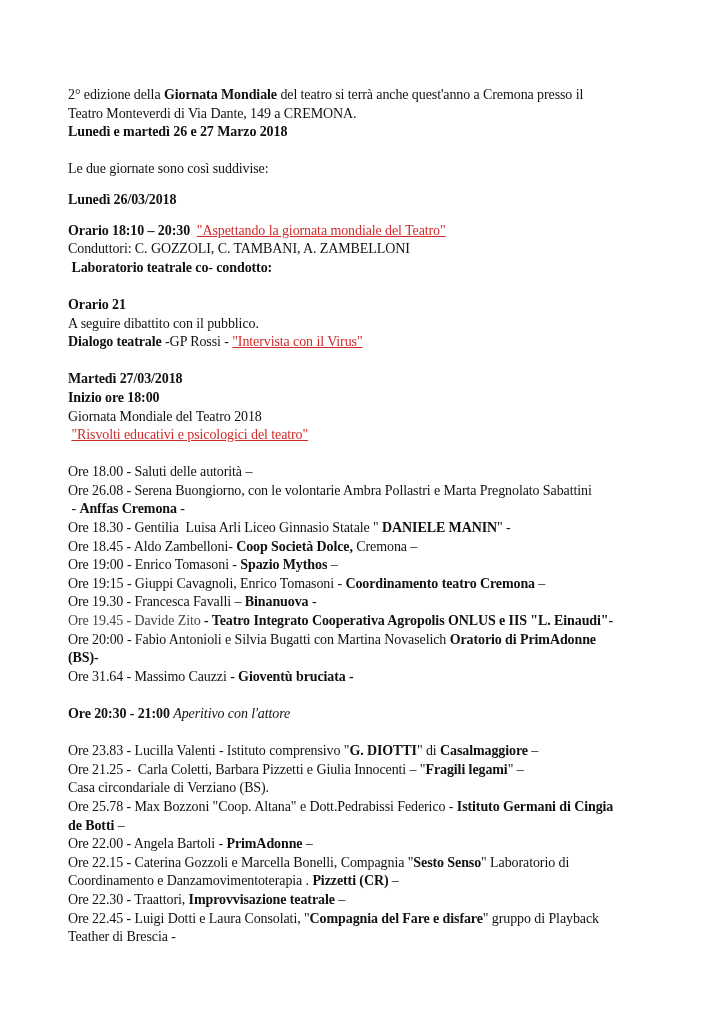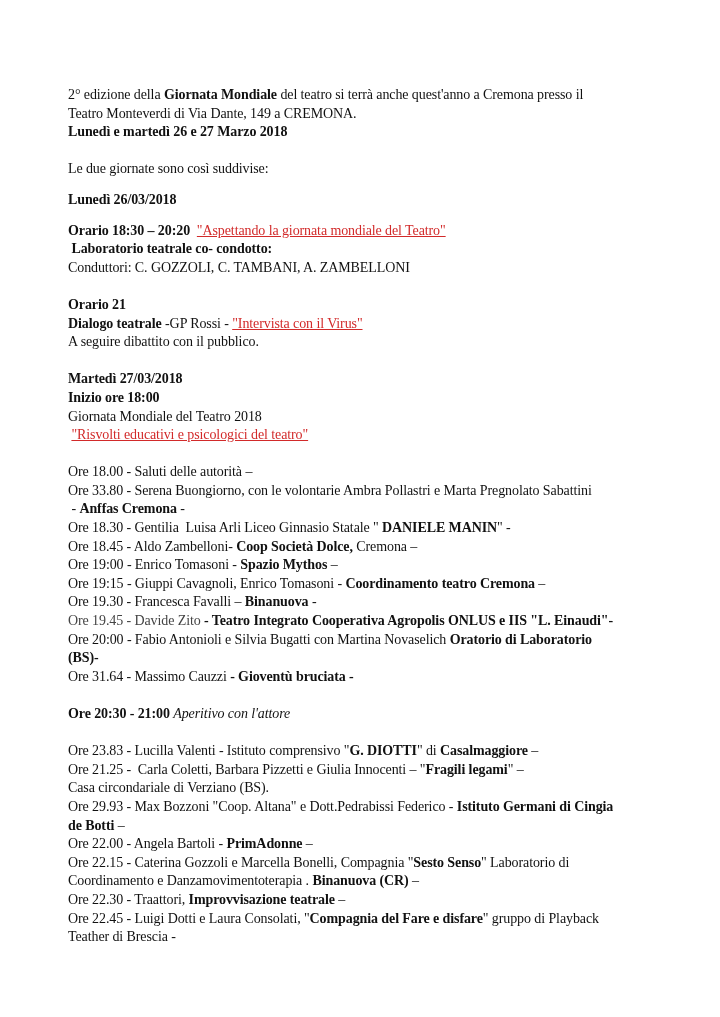--- a/index.html
+++ b/index.html
@@ -28,71 +28,71 @@
   <div class="line">Teatro Monteverdi di Via Dante, 149 a CREMONA.</div>
   <div class="line"><b>Lunedì e martedì 26 e 27 Marzo 2018</b></div>
   <div class="gap"></div>
   <div class="line">Le due giornate sono così suddivise:</div>
   <div class="gap-sm"></div>
 
   <div class="line"><b>Lunedì 26/03/2018</b></div>
   <div class="gap-sm"></div>
 
   <div class="line">
-    <b>Orario 18:30 – 20:20</b>&nbsp;
+    <b>Orario 18:10 – 20:30</b>&nbsp;
     <a class="red">"Aspettando la giornata mondiale del Teatro"</a>
   </div>
+  <div class="line">Conduttori: C. GOZZOLI, C. TAMBANI, A. ZAMBELLONI</div>
   <div class="line">&nbsp;<b>Laboratorio teatrale co- condotto:</b></div>
-  <div class="line">Conduttori: C. GOZZOLI, C. TAMBANI, A. ZAMBELLONI</div>
   <div class="gap"></div>
 
   <div class="line"><b>Orario 21</b></div>
+  <div class="line">A seguire dibattito con il pubblico.</div>
   <div class="line">
     <b>Dialogo teatrale</b>
     <span>-GP Rossi -</span>
     <a class="red">"Intervista con il Virus"</a>
   </div>
-  <div class="line">A seguire dibattito con il pubblico.</div>
   <div class="gap"></div>
 
   <div class="line"><b>Martedì 27/03/2018</b></div>
   <div class="line"><b>Inizio ore 18:00</b></div>
   <div class="line">Giornata Mondiale del Teatro 2018</div>
   <div class="line">&nbsp;<a class="red">"Risvolti educativi e psicologici del teatro"</a></div>
   <div class="gap"></div>
 
   <div>
     <div class="line">Ore 18.00 - Saluti delle autorità –</div>
-    <div class="line">Ore 33.80 - Serena Buongiorno, con le volontarie Ambra Pollastri e Marta Pregnolato Sabattini</div>
+    <div class="line">Ore 26.08 - Serena Buongiorno, con le volontarie Ambra Pollastri e Marta Pregnolato Sabattini</div>
     <div class="line"><span style="white-space:pre"> - </span><b>Anffas Cremona</b><span> -</span></div>
     <div class="line"><span style="white-space:pre">Ore 18.30 - Gentilia  Luisa Arli Liceo Ginnasio Statale " </span><b>DANIELE MANIN</b><span>" -</span></div>
     <div class="line"><span>Ore 18.45 - Aldo Zambelloni- </span><b>Coop Società Dolce,</b><span> Cremona –</span></div>
     <div class="line"><span>Ore 19:00 - Enrico Tomasoni - </span><b>Spazio Mythos</b><span> –</span></div>
     <div class="line"><span>Ore 19:15 - Giuppi Cavagnoli, Enrico Tomasoni - </span><b>Coordinamento teatro Cremona</b><span> –</span></div>
     <div class="line"><span>Ore 19.30 - Francesca Favalli – </span><b>Binanuova</b><span> -</span></div>
     <div class="line"><span class="gray">Ore 19.45 - Davide Zito </span><b>- Teatro Integrato Cooperativa Agropolis ONLUS e IIS "L. Einaudi"-</b><span></span></div>
-    <div class="line"><span>Ore 20:00 - Fabio Antonioli e Silvia Bugatti con Martina Novaselich </span><b>Oratorio di Laboratorio</b><span></span></div>
+    <div class="line"><span>Ore 20:00 - Fabio Antonioli e Silvia Bugatti con Martina Novaselich </span><b>Oratorio di PrimAdonne</b><span></span></div>
     <div class="line"><span></span><b>(BS)-</b><span></span></div>
     <div class="line"><span>Ore 31.64 - Massimo Cauzzi </span><b>- Gioventù bruciata -</b><span></span></div>
   </div>
   <div class="gap"></div>
 
   <div class="line">
     <b>Ore 20:30 - 21:00</b>
     <i>Aperitivo con l'attore</i>
   </div>
   <div class="gap"></div>
 
   <div>
     <div class="line"><span>Ore 23.83 - Lucilla Valenti - Istituto comprensivo "</span><b>G. DIOTTI</b><span>" di </span><b>Casalmaggiore</b><span> –</span></div>
     <div class="line"><span style="white-space:pre">Ore 21.25 -  Carla Coletti, Barbara Pizzetti e Giulia Innocenti – "</span><b>Fragili legami</b><span>" –</span></div>
     <div class="line"><span>Casa circondariale di Verziano (BS).</span></div>
-    <div class="line"><span>Ore 29.93 - Max Bozzoni "Coop. Altana" e Dott.Pedrabissi Federico - </span><b>Istituto Germani di Cingia</b></div>
+    <div class="line"><span>Ore 25.78 - Max Bozzoni "Coop. Altana" e Dott.Pedrabissi Federico - </span><b>Istituto Germani di Cingia</b></div>
     <div class="line"><b>de Botti</b><span> –</span></div>
     <div class="line"><span>Ore 22.00 - Angela Bartoli - </span><b>PrimAdonne</b><span> –</span></div>
     <div class="line"><span>Ore 22.15 - Caterina Gozzoli e Marcella Bonelli, Compagnia "</span><b>Sesto Senso</b><span>" Laboratorio di</span></div>
-    <div class="line"><span>Coordinamento e Danzamovimentoterapia . </span><b>Binanuova (CR)</b><span> –</span></div>
+    <div class="line"><span>Coordinamento e Danzamovimentoterapia . </span><b>Pizzetti (CR)</b><span> –</span></div>
     <div class="line"><span>Ore 22.30 - Traattori, </span><b>Improvvisazione teatrale</b><span> –</span></div>
     <div class="line"><span>Ore 22.45 - Luigi Dotti e Laura Consolati, "</span><b>Compagnia del Fare e disfare</b><span>" gruppo di Playback</span></div>
     <div class="line"><span>Teather di Brescia -</span></div>
   </div>
 
 </div>
 
 </body></html>

